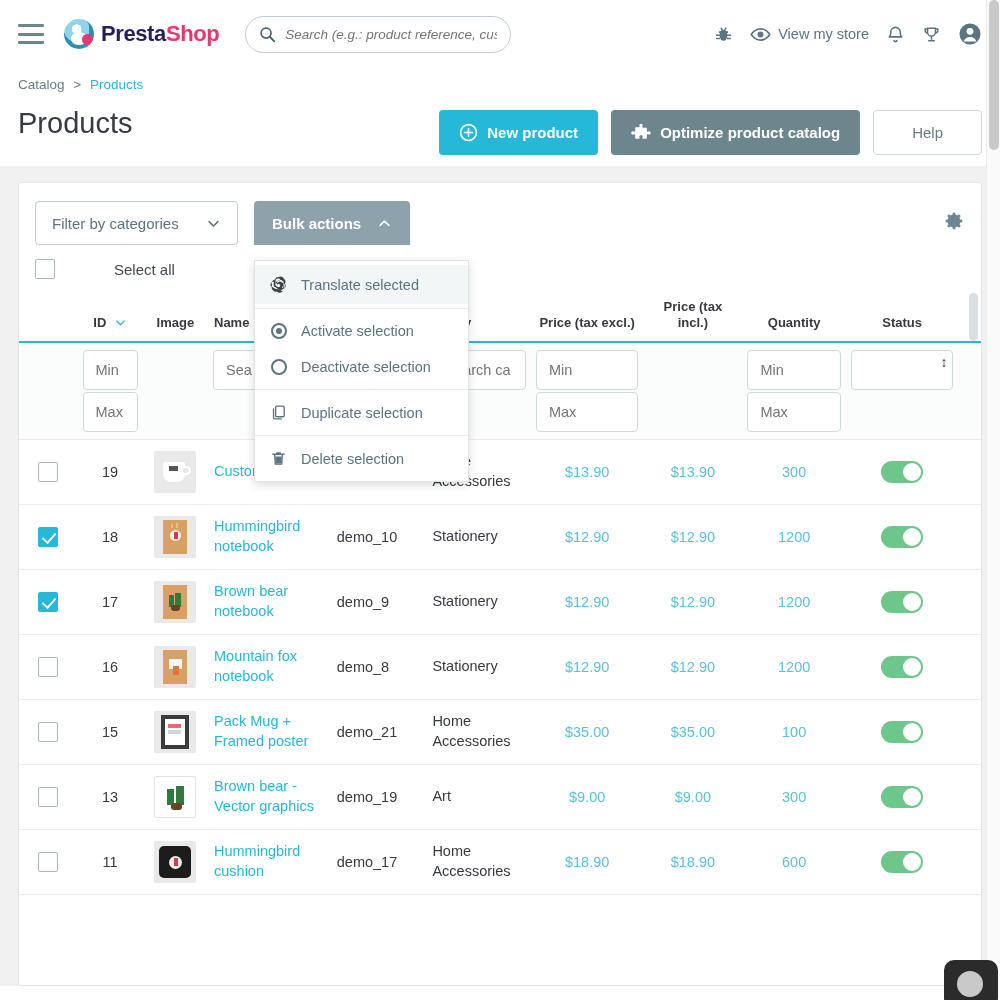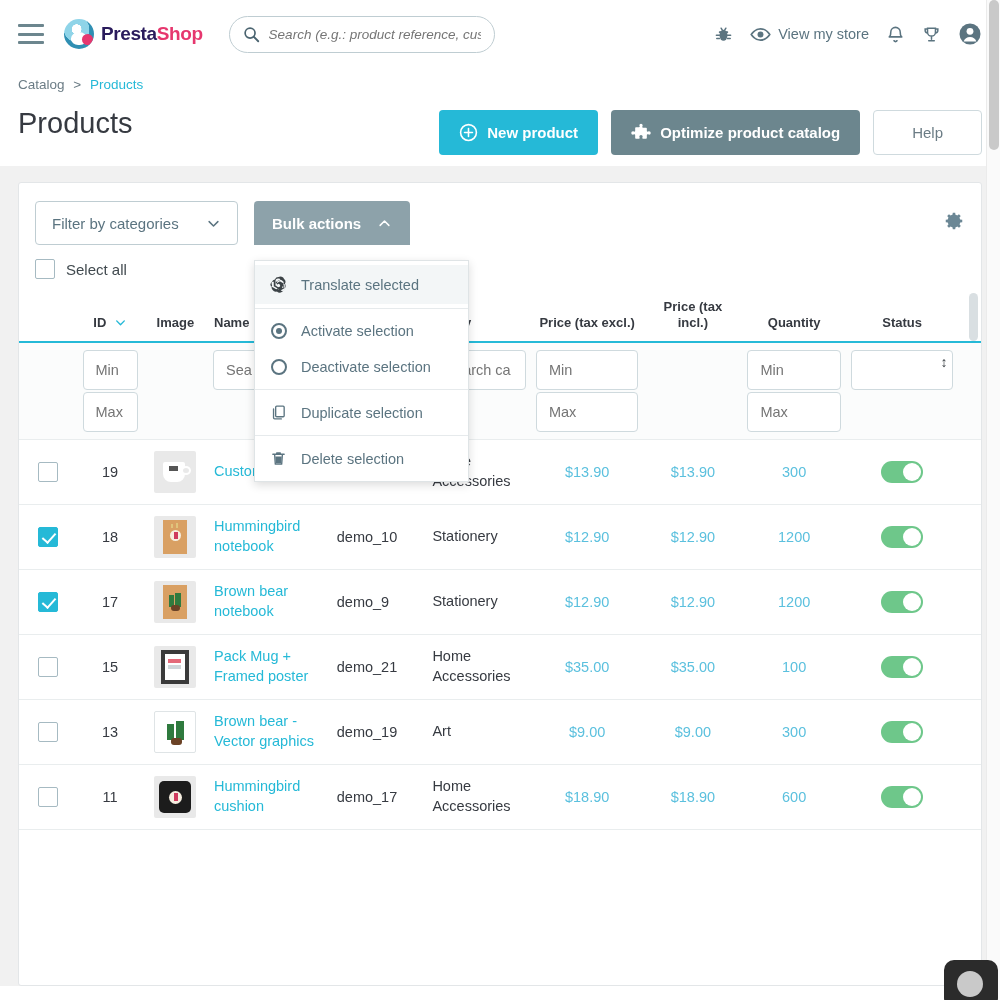--- a/index.html
+++ b/index.html
@@ -28,21 +28,21 @@
     position: relative; overflow: hidden; flex: none;
   }
   .brand-mark::after {
     content: ""; position: absolute; right: 1px; bottom: 4px;
     width: 11px; height: 11px; border-radius: 50%; background: #e6376e;
   }
   .brand-mark::before {
     content: ""; position: absolute; left: 7px; top: 13px;
     width: 16px; height: 13px; border-radius: 50% 50% 45% 45%; background: #fff;
   }
-  .brand-text { font-size: 19px; font-weight: 700; letter-spacing: -.4px; white-space: nowrap; }
+  .brand-text { font-size: 22px; font-weight: 700; letter-spacing: -.4px; white-space: nowrap; }
   .brand-text .a { color: #2a1b5c; }
   .brand-text .b { color: #e6376e; }
 
   .searchbox {
     width: 266px; height: 37px; border: 1px solid #bfcdd2; border-radius: 19px;
     display: flex; align-items: center; padding: 0 13px; gap: 9px; background: #fff;
   }
   .searchbox .mag { flex: none; }
   .search-input {
     border: 0; outline: 0; font-size: 13.5px; font-style: italic;
@@ -96,21 +96,21 @@
   .filter-cat span { font-size: 15px; color: #5b7480; }
 
   .bulk-btn {
     height: 44px; background: #8da2aa; color: #fff; border-radius: 4px 4px 0 0;
     display: flex; align-items: center; gap: 16px; padding: 0 18px;
     font-size: 15px; font-weight: 700; cursor: pointer; position: relative; z-index: 31;
   }
   .gear-btn { margin-left: auto; cursor: pointer; padding-top: 9px; }
 
   .selectall { display: flex; align-items: center; gap: 11px; padding: 14px 16px 0; }
-  .selectall span { font-size: 15px; color: #414a4f; }
+  .selectall span { font-size: 15px; color: #414a4f; margin-left: 48px; }
 
   .cbox { width: 20px; height: 20px; border: 1px solid #a6bac2; border-radius: 2px; background: #fff; flex: none; cursor: pointer; }
   .cbox.on { background: #25b9d7; border-color: #25b9d7; position: relative; }
   .cbox.on::after {
     content: ""; position: absolute; left: 6px; top: 2px; width: 6px; height: 11px;
     border: solid #fff; border-width: 0 2.5px 2.5px 0; transform: rotate(42deg);
   }
 
   
   .dropdown {
@@ -442,20 +442,43 @@
             <td class="cat">Stationery</td>
             <td class="price">$12.90</td>
             <td class="price">$12.90</td>
             <td class="qty">1200</td>
             <td>
                 <div class="toggle"></div>
               </td>
             <td></td>
           </tr>
 
+          <tr>
+            <td>
+                <div class="cbox" style="margin:0 auto"></div>
+              </td>
+            <td>16</td>
+            <td>
+                <span class="thumb">
+                  <i style="left:9px;top:4px;width:24px;height:34px;background:#d9a063"></i>
+                  <i style="left:15px;top:13px;width:13px;height:10px;background:#f2f6f8"></i>
+                  <i style="left:19px;top:20px;width:6px;height:9px;background:#e2743b"></i>
+                </span>
+              </td>
+            <td class="name">Mountain fox notebook</td>
+            <td class="ref">demo_8</td>
+            <td class="cat">Stationery</td>
+            <td class="price">$12.90</td>
+            <td class="price">$12.90</td>
+            <td class="qty">1200</td>
+            <td>
+                <div class="toggle"></div>
+              </td>
+            <td></td>
+          </tr>
 
           <tr>
             <td>
                 <div class="cbox" style="margin:0 auto"></div>
               </td>
             <td>15</td>
             <td>
                 <span class="thumb">
                   <i style="left:7px;top:4px;width:28px;height:34px;background:#3a3a3a"></i>
                   <i style="left:11px;top:8px;width:20px;height:26px;background:#fff"></i>

